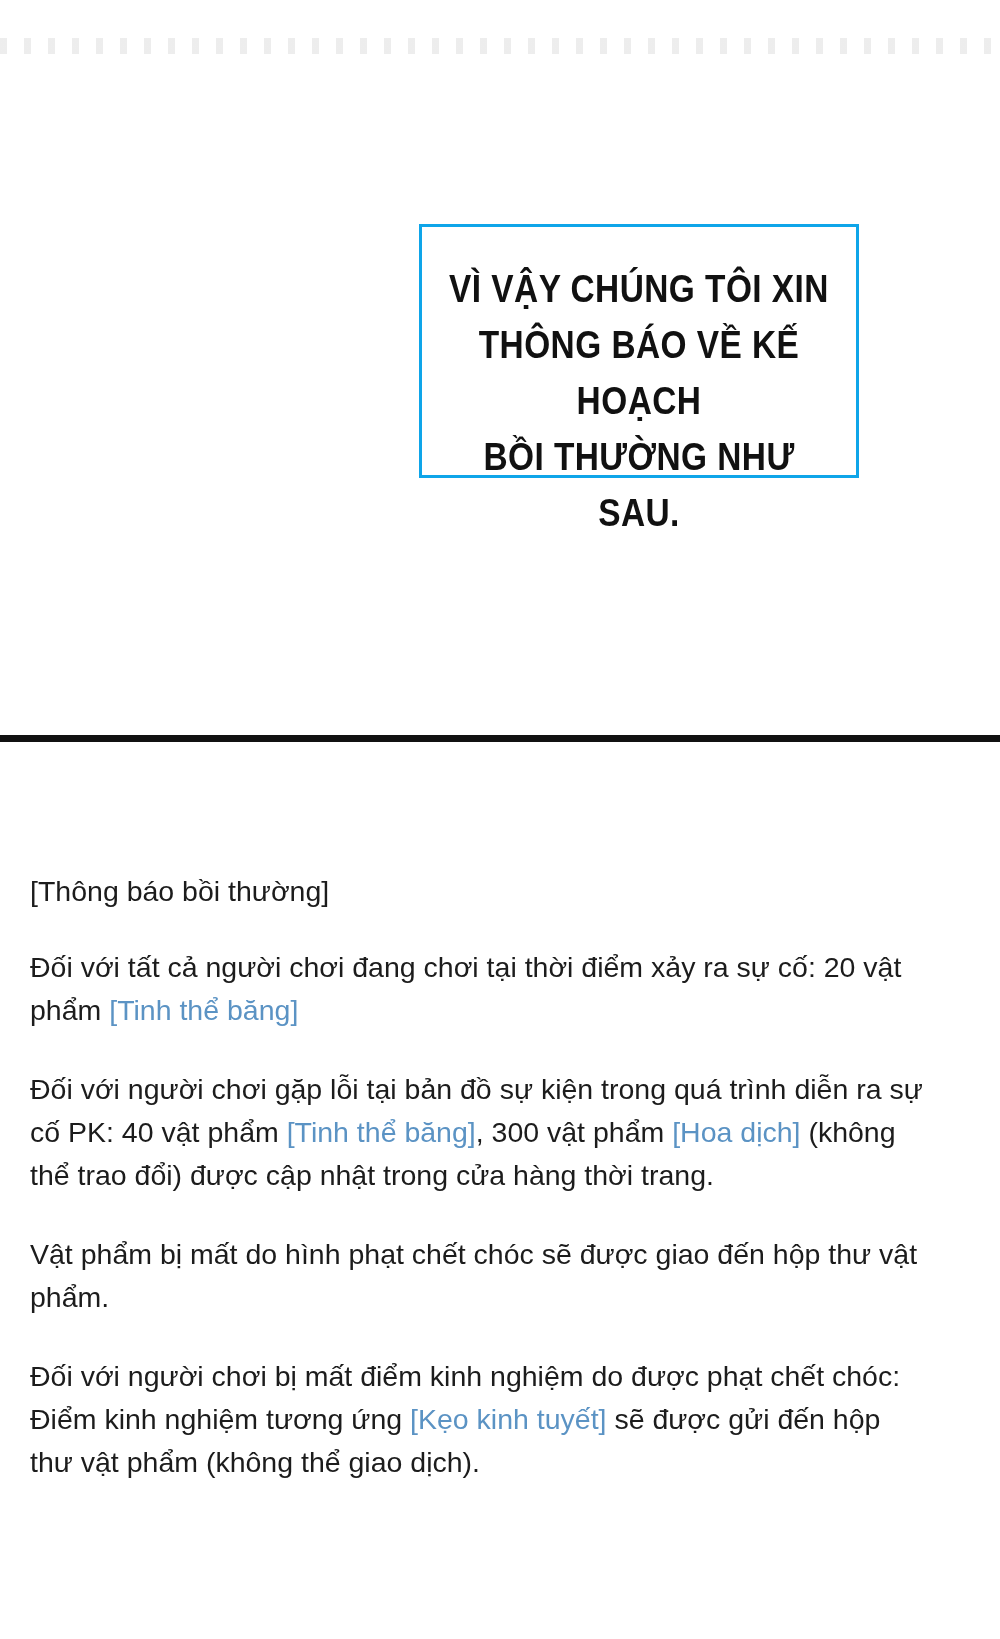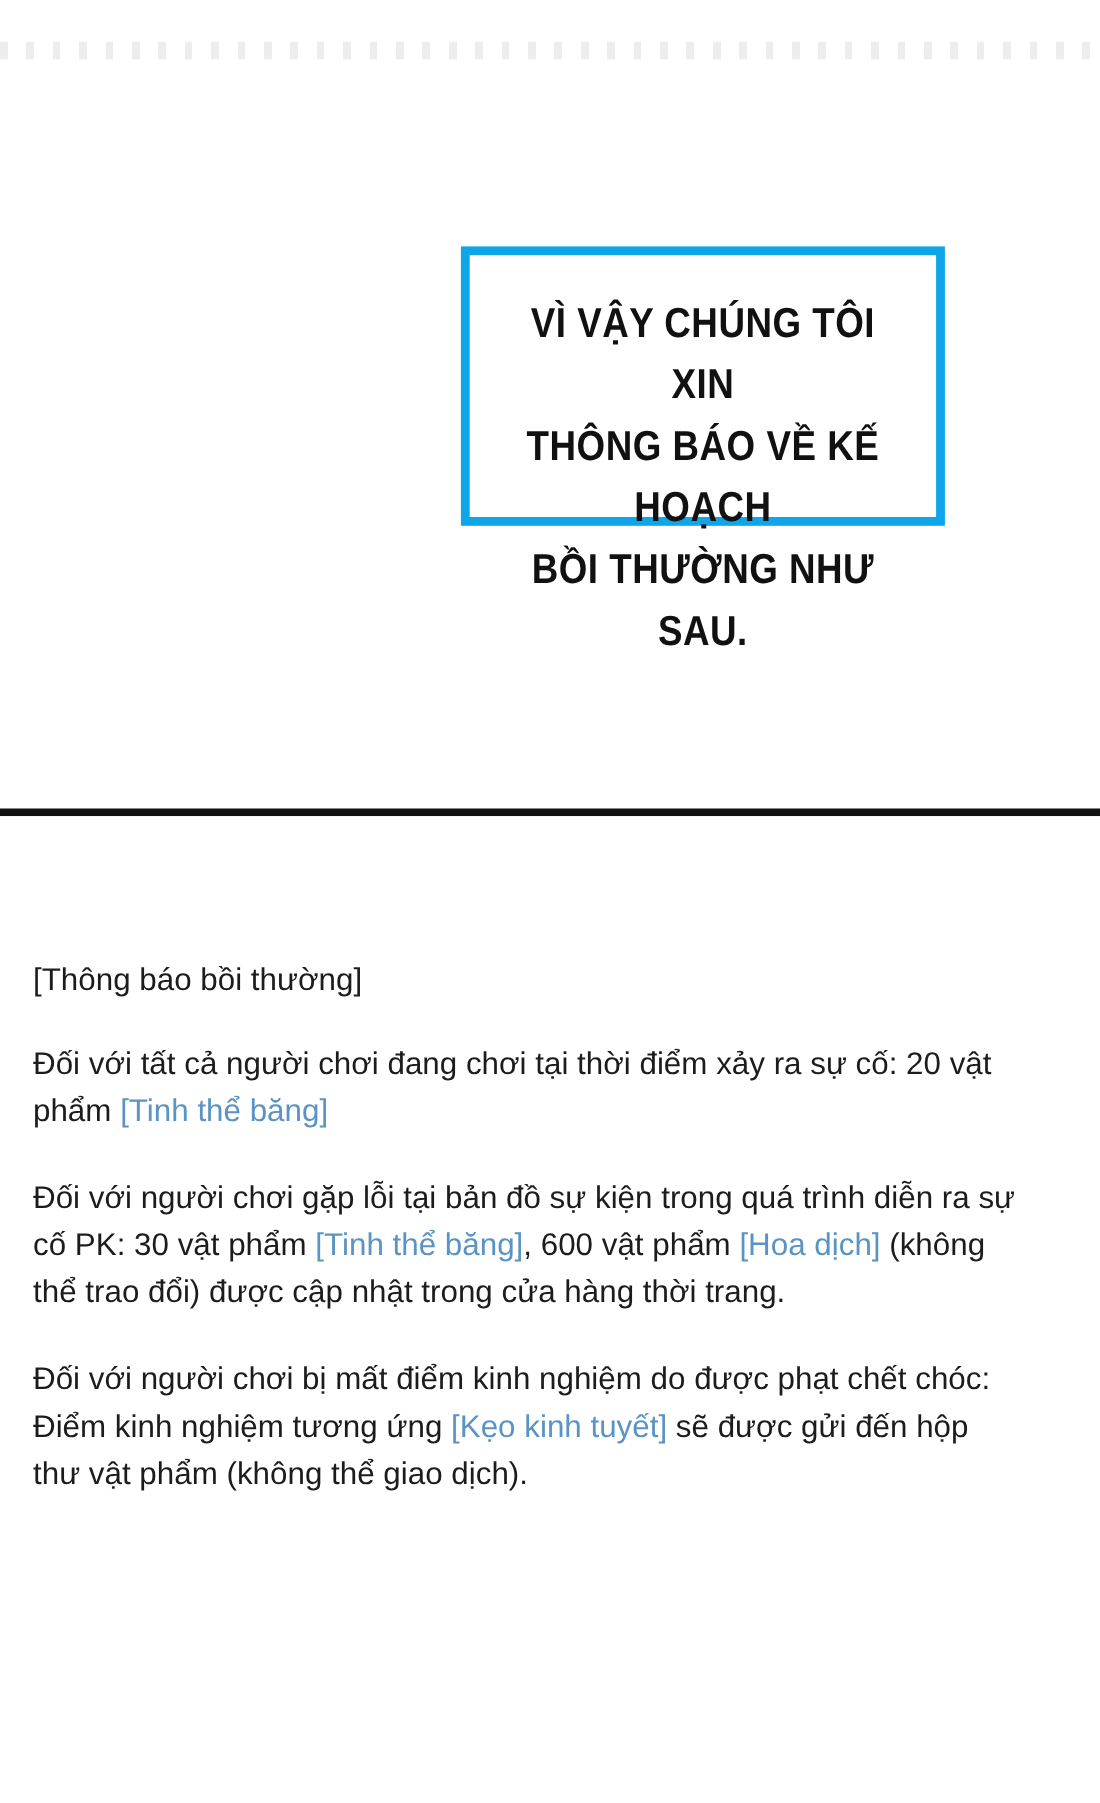--- a/index.html
+++ b/index.html
@@ -24,21 +24,21 @@
     height: 735px;
     background: #ffffff;
   }
 
   .speech-box {
     position: absolute;
     left: 419px;
     top: 224px;
     width: 440px;
     height: 254px;
-    border: 8px solid #0ea5e9;
+    border: 3px solid #0ea5e9;
     box-sizing: border-box;
     background: #ffffff;
   }
 
   .speech-text {
     position: absolute;
     left: 0;
     top: 34px;
     width: 100%;
     text-align: center;
@@ -148,16 +148,17 @@
   </div>
 </div>
 
 <div class="panel-divider"></div>
 
 <div class="panel-bottom">
   <div class="notice">
     <p class="notice-title">[Thông báo bồi thường]</p>
 
     <p id="np0"><span>Đối với tất cả người chơi đang chơi tại thời điểm xảy ra sự cố: 20 vật phẩm </span><span class="hl">[Tinh thể băng]</span></p>
-    <p id="np1"><span>Đối với người chơi gặp lỗi tại bản đồ sự kiện trong quá trình diễn ra sự cố PK: 30 vật phẩm </span><span class="hl">[Tinh thể băng]</span><span>, 600 vật phẩm </span><span class="hl">[Hoa dịch]</span><span> (không thể trao đổi) được cập nhật trong cửa hàng thời trang.</span></p>
+    <p id="np1"><span>Đối với người chơi gặp lỗi tại bản đồ sự kiện trong quá trình diễn ra sự cố PK: 40 vật phẩm </span><span class="hl">[Tinh thể băng]</span><span>, 300 vật phẩm </span><span class="hl">[Hoa dịch]</span><span> (không thể trao đổi) được cập nhật trong cửa hàng thời trang.</span></p>
+    <p id="np2"><span>Vật phẩm bị mất do hình phạt chết chóc sẽ được giao đến hộp thư vật phẩm.</span></p>
     <p id="np3"><span>Đối với người chơi bị mất điểm kinh nghiệm do được phạt chết chóc: Điểm kinh nghiệm tương ứng </span><span class="hl">[Kẹo kinh tuyết]</span><span> sẽ được gửi đến hộp thư vật phẩm (không thể giao dịch).</span></p>
   </div>
 </div>
 
 </body></html>

